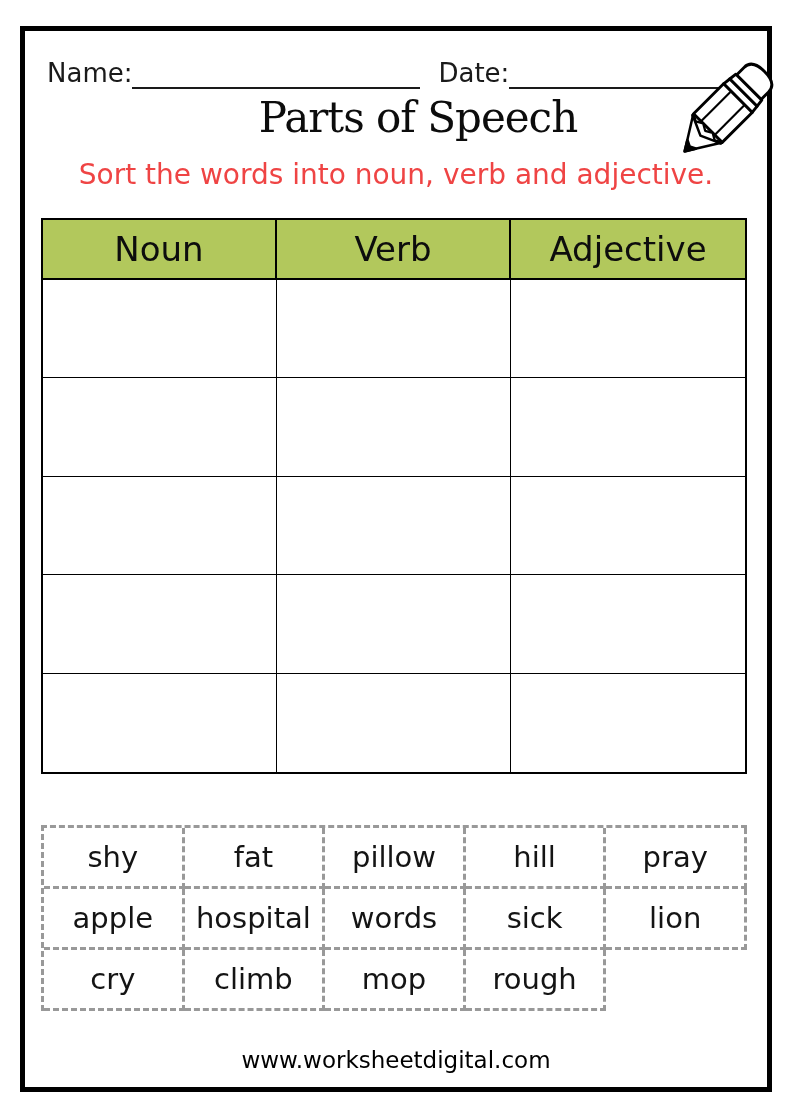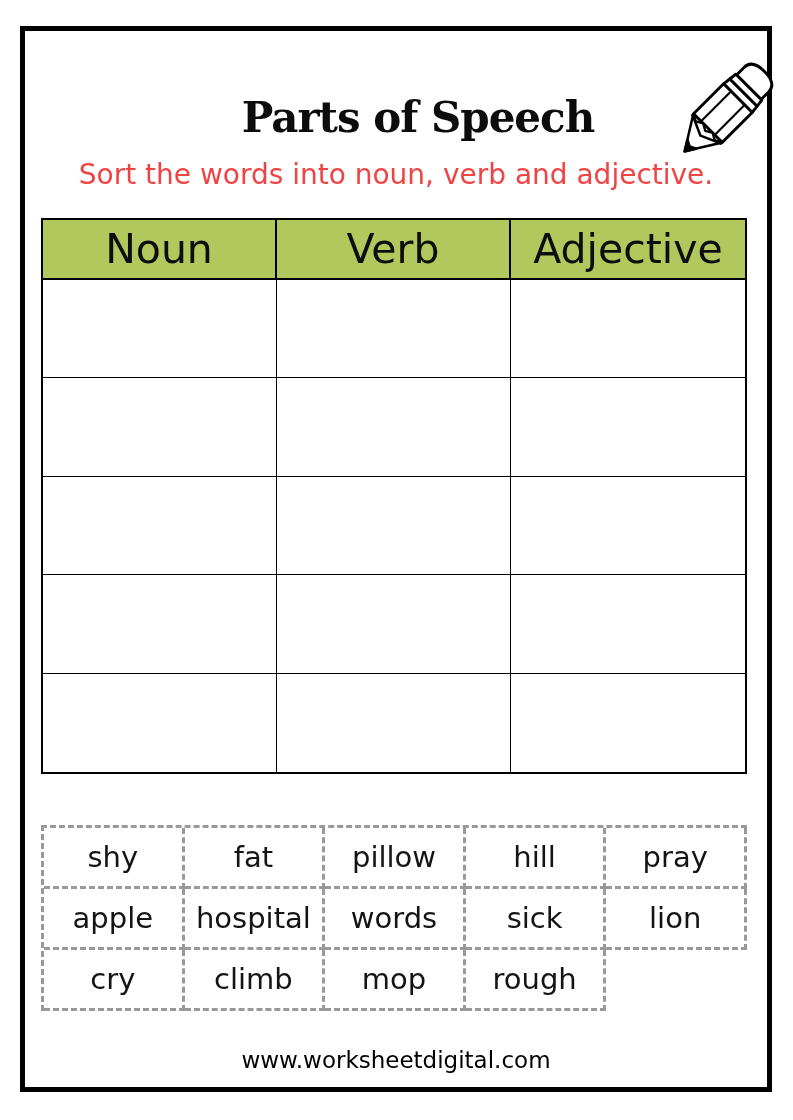--- a/index.html
+++ b/index.html
@@ -25,38 +25,38 @@
   }
   .write-line{display:inline-block;border-bottom:2px solid #1a1a1a;height:30px;}
   .line-name{width:288px;}
   .line-date{width:216px;}
   .date-label{margin-left:18px;}
   
   .pencil{position:absolute;left:648px;top:24px;width:108px;height:108px;}
   
   .title{
     position:absolute;left:0;top:62px;width:100%;text-align:center;
-    font-family:"DejaVu Serif",serif;font-weight:bold;font-size:42px;
+    font-family:"DejaVu Serif",serif;font-weight:normal;font-size:42px;
     letter-spacing:-1px;color:#0c0c0c;padding-left:44px;
   }
   .instruction{
     position:absolute;left:0;top:127px;width:100%;text-align:center;
     font-size:28px;color:#ef4444;
   }
   
   .sort-table{
     position:absolute;left:16px;top:187px;width:706px;height:556px;
     display:grid;grid-template-columns:repeat(3,1fr);
     grid-template-rows:60px repeat(5,1fr);
     border:2px solid var(--ink);background:#fff;
   }
   .sort-th{
     background:var(--green);
     display:flex;align-items:center;justify-content:center;
-    font-size:41px;color:#0d0d0d;
+    font-size:34px;color:#0d0d0d;
     border-bottom:2px solid var(--ink);
   }
   .sort-th:not(:nth-child(3)){border-right:2px solid var(--ink);}
   .sort-td{border-bottom:1.5px solid var(--ink);}
   .sort-td:not(.last-col){border-right:1.5px solid var(--ink);}
   .sort-td.last-row{border-bottom:none;}
   
   .word-bank{
     position:absolute;left:16px;top:794px;width:706px;
     display:grid;grid-template-columns:repeat(5,1fr);grid-auto-rows:61px;
@@ -71,20 +71,26 @@
   .footer{
     position:absolute;left:0;top:1016px;width:100%;text-align:center;
     font-size:23px;color:#000000;
   }
 </style>
 </head>
 <body>
 
 <div class="frame">
 
+  <div class="name-row">
+    <span>Name:</span>
+      <span class="write-line line-name"></span>
+      <span class="date-label">Date:</span>
+      <span class="write-line line-date"></span>
+  </div>
 
   <svg class="pencil" viewBox="0 0 112 112">
     <g transform="rotate(45 56 56)" fill="#ffffff" stroke="#000000" stroke-width="3" stroke-linejoin="round">
 
       <path d="M38 13 Q38 1 56 1 Q74 1 74 13 L74 24 L38 24 Z"></path>
 
       <path d="M37 24 L75 24 L76 32 L36 32 Z"></path>
       <path d="M36 32 L76 32 L77 40 L35 40 Z"></path>
 
       <path d="M35 40 L77 40 L77 84 L35 84 Z"></path>

